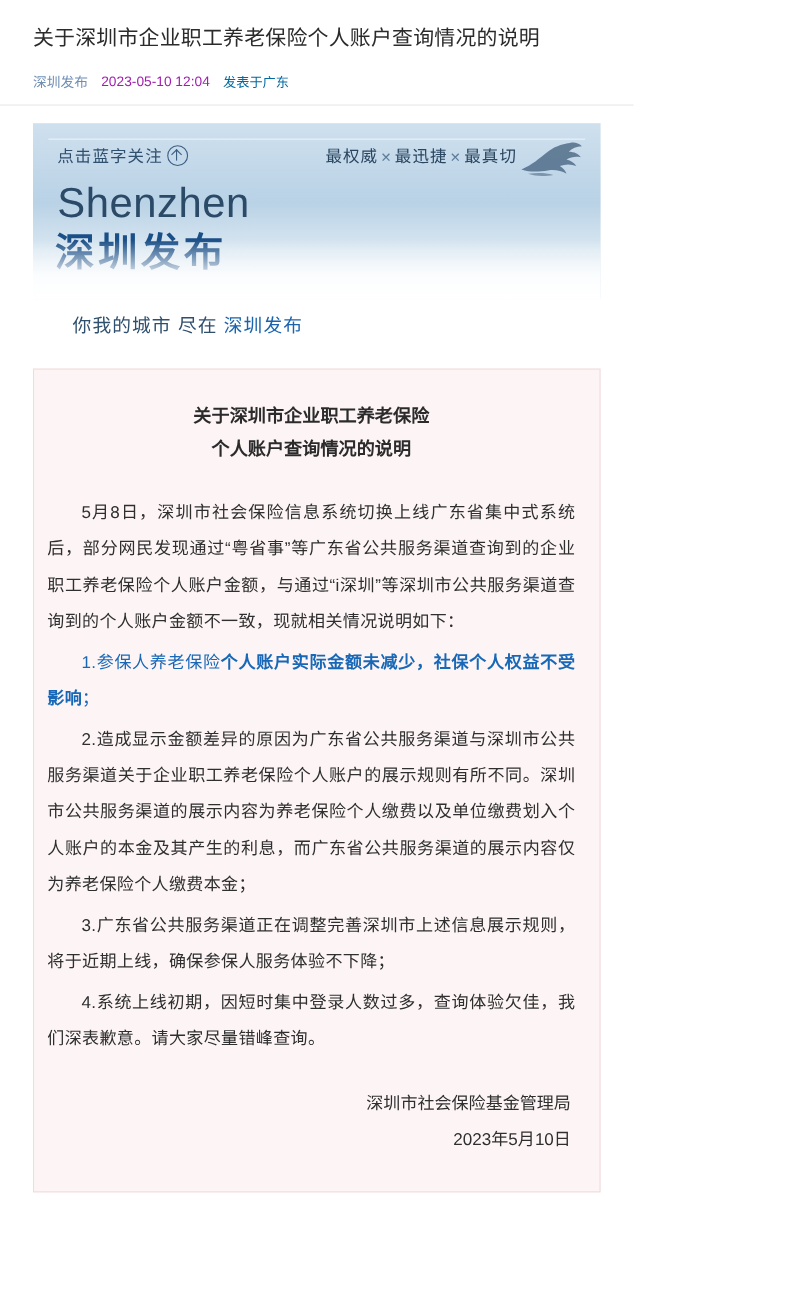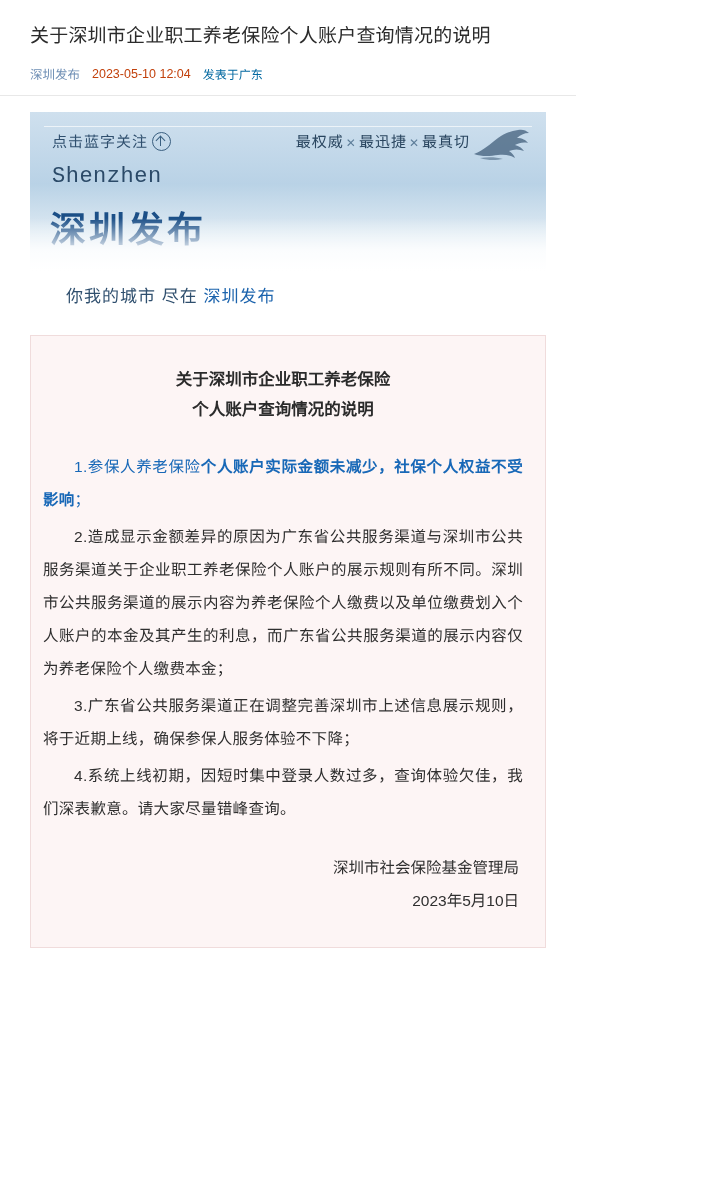--- a/index.html
+++ b/index.html
@@ -35,21 +35,21 @@
     display: flex;
     align-items: center;
     font-size: 12.5px;
     color: #9a9a9a;
     gap: 12px;
     margin-bottom: 6px;
   }
   .meta-account {
     color: #6f8fb5;
   }
-  .meta-date { color: #c2410c; }
+  .meta-date { color: #a21caf; }
   .meta-location { color: #0369a1; font-size: 12px; }
 
   .divider {
     height: 1px;
     background: #e8e8e8;
     margin: 12px 0 0 0;
   }
 
   
   .banner-wrap {
@@ -132,22 +132,22 @@
     top: 12px;
     right: 14px;
     width: 62px;
     height: 42px;
     opacity: 0.85;
   }
   .shenzhen-en {
     position: absolute;
     top: 52px;
     left: 22px;
-    font-family: Liberation Mono, monospace;
-    font-size: 22px;
+    font-family: Liberation Sans, sans-serif;
+    font-size: 38px;
     color: #2b4a68;
     letter-spacing: 0.5px;
   }
   .shenzhen-cn {
     position: absolute;
     top: 88px;
     left: 20px;
     font-size: 36px;
     color: #1b4f87;
     font-weight: 700;
@@ -246,20 +246,21 @@
       <span class="hl">深圳发布</span>
     </div>
   </div>
 
   <div class="notice-card">
     <div class="notice-title">
       <div>关于深圳市企业职工养老保险</div>
       <div>个人账户查询情况的说明</div>
     </div>
 
+    <p class="notice-p">5月8日，深圳市社会保险信息系统切换上线广东省集中式系统后，部分网民发现通过“粤省事”等广东省公共服务渠道查询到的企业职工养老保险个人账户金额，与通过“i深圳”等深圳市公共服务渠道查询到的个人账户金额不一致，现就相关情况说明如下：</p>
 
     <p class="notice-p">
       <span class="blue">1.参保人养老保险</span><span class="blue-bold">个人账户实际金额未减少，社保个人权益不受影响</span><span class="blue">；</span>
     </p>
 
     <p class="notice-p">2.造成显示金额差异的原因为广东省公共服务渠道与深圳市公共服务渠道关于企业职工养老保险个人账户的展示规则有所不同。深圳市公共服务渠道的展示内容为养老保险个人缴费以及单位缴费划入个人账户的本金及其产生的利息，而广东省公共服务渠道的展示内容仅为养老保险个人缴费本金；</p>
     <p class="notice-p">3.广东省公共服务渠道正在调整完善深圳市上述信息展示规则，将于近期上线，确保参保人服务体验不下降；</p>
     <p class="notice-p">4.系统上线初期，因短时集中登录人数过多，查询体验欠佳，我们深表歉意。请大家尽量错峰查询。</p>
 
     <div class="sign">深圳市社会保险基金管理局</div>

